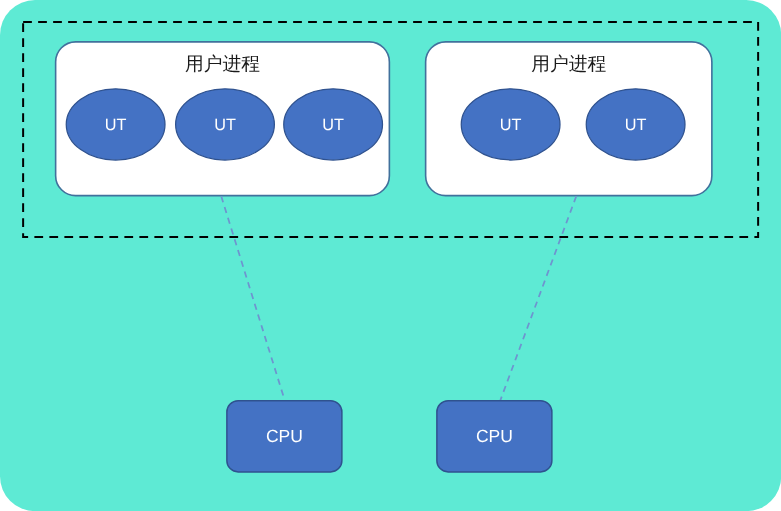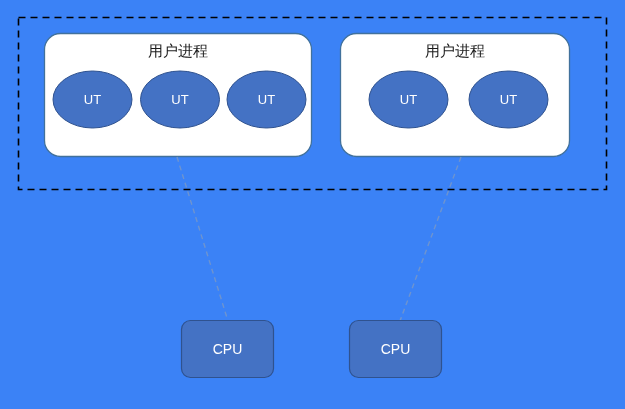--- a/index.html
+++ b/index.html
@@ -7,22 +7,23 @@
     padding: 0;
     background: #ffffff;
   }
   body {
     font-family: "Liberation Sans", "DejaVu Sans", sans-serif;
   }
   #canvas {
     position: relative;
     width: 625px;
     height: 409px;
-    background: #3b82f6;
+    background: #5eead4;
     overflow: hidden;
+    border-radius: 28px;
   }
   #diagram-svg {
     position: absolute;
     left: 0;
     top: 0;
     width: 625px;
     height: 409px;
     display: block;
   }
   .shape-label {

